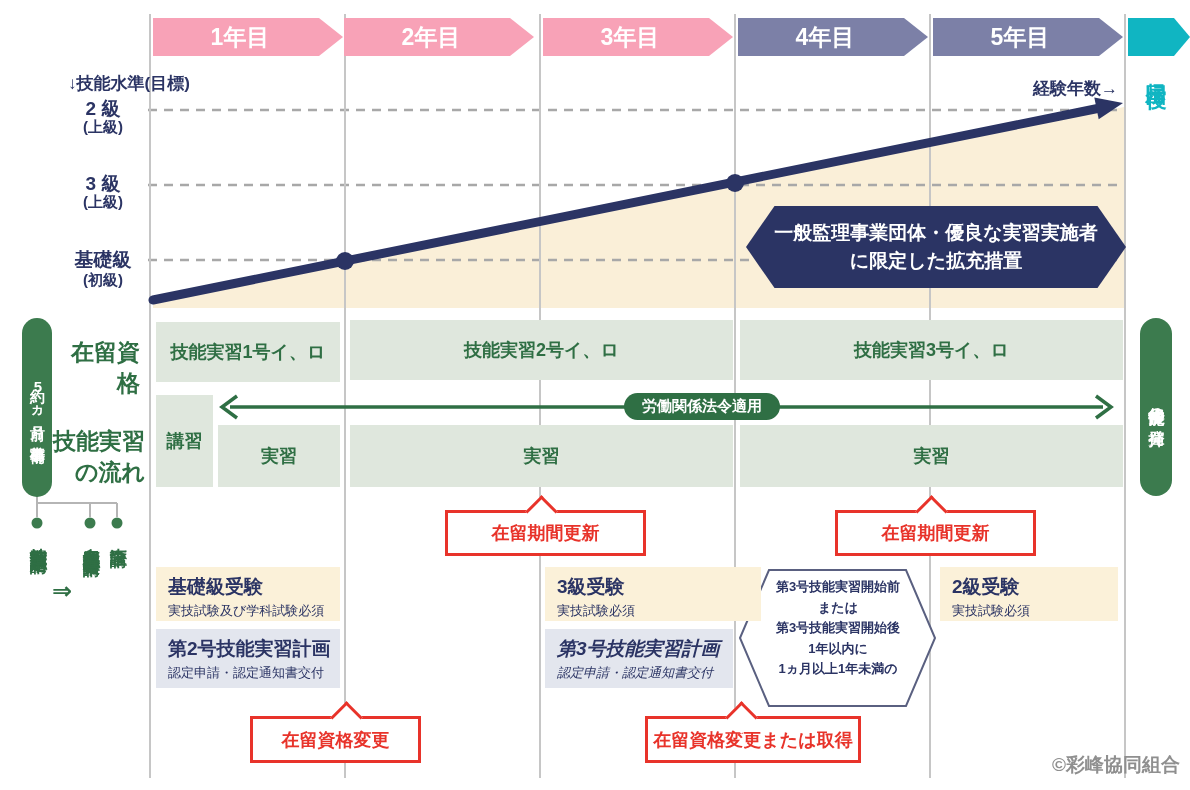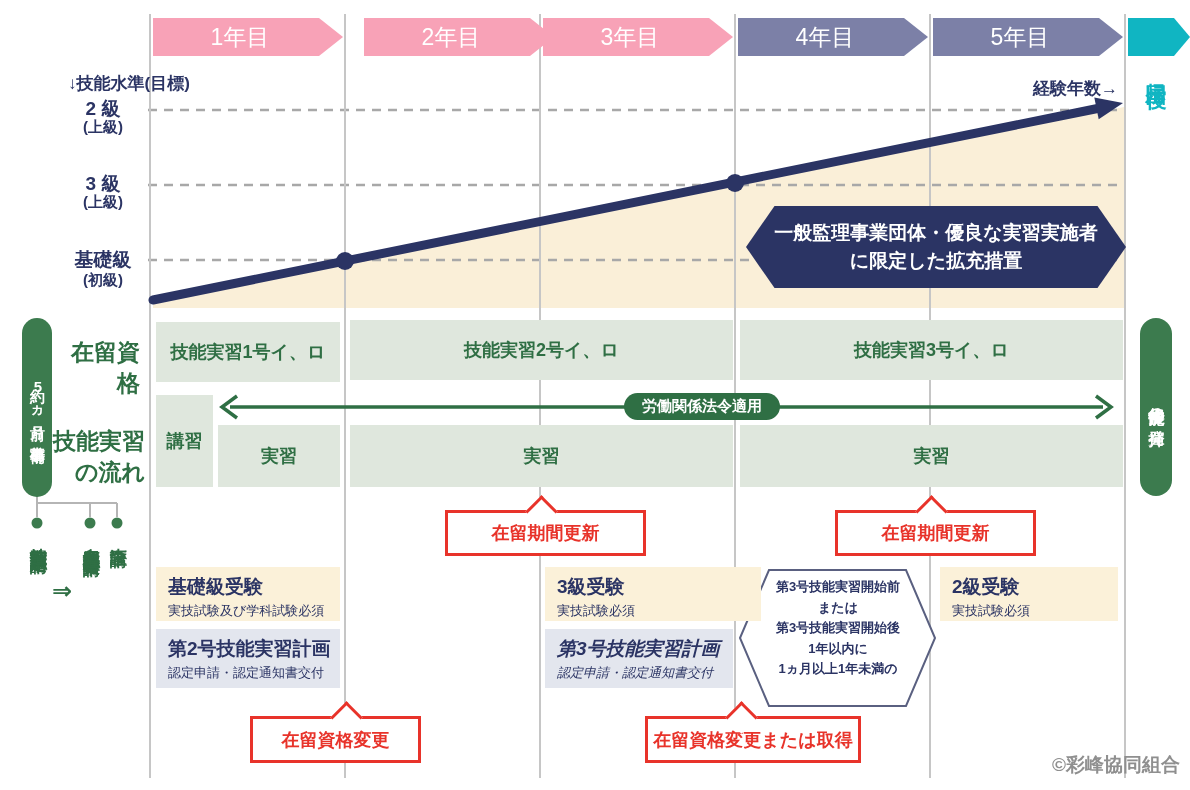--- a/index.html
+++ b/index.html
@@ -7,21 +7,21 @@
     position:relative; width:1190px; height:790px; background:#ffffff;
     font-family:"Liberation Sans","DejaVu Sans",sans-serif; overflow:hidden;
   }
   .abs { position:absolute; }
   svg.layer { position:absolute; left:0; top:0; }
 
   
   .band {
     position:absolute; top:18px; height:38px; box-sizing:border-box;
     display:flex; align-items:center; justify-content:center;
-    color:#fff; font-weight:normal; font-size:23px; padding-right:16px;
+    color:#fff; font-weight:bold; font-size:23px; padding-right:16px;
     clip-path:polygon(0 0, calc(100% - 24px) 0, 100% 50%, calc(100% - 24px) 100%, 0 100%);
   }
   .band.pink { background:#f8a2b7; }
   .band.purple { background:#7c80a7; }
   .band.teal {
     background:#10b5c2; padding:0;
     clip-path:polygon(0 0, calc(100% - 16px) 0, 100% 50%, calc(100% - 16px) 100%, 0 100%);
   }
 
   .navy { color:#2b3464; }
@@ -117,21 +117,21 @@
 
     <path d="M37,493 L37,503 M37,503 L117,503 M37,503 L37,517 M90,503 L90,517 M117,503 L117,517" fill="none" stroke="#b5b5b5" stroke-width="2"></path>
     <circle cx="37" cy="523" r="5.5" fill="#3c7b4e"></circle>
     <circle cx="90" cy="523" r="5.5" fill="#3c7b4e"></circle>
     <circle cx="117" cy="523" r="5.5" fill="#3c7b4e"></circle>
   </svg>
 
   <div class="band pink" style="left:153px; width:190px;">
       <span>1年目</span>
     </div>
-  <div class="band pink" style="left:364px; width:190px;">
+  <div class="band pink" style="left:344px; width:190px;">
       <span>2年目</span>
     </div>
   <div class="band pink" style="left:543px; width:190px;">
       <span>3年目</span>
     </div>
   <div class="band purple" style="left:738px; width:190px;">
       <span>4年目</span>
     </div>
   <div class="band purple" style="left:933px; width:190px;">
       <span>5年目</span>

